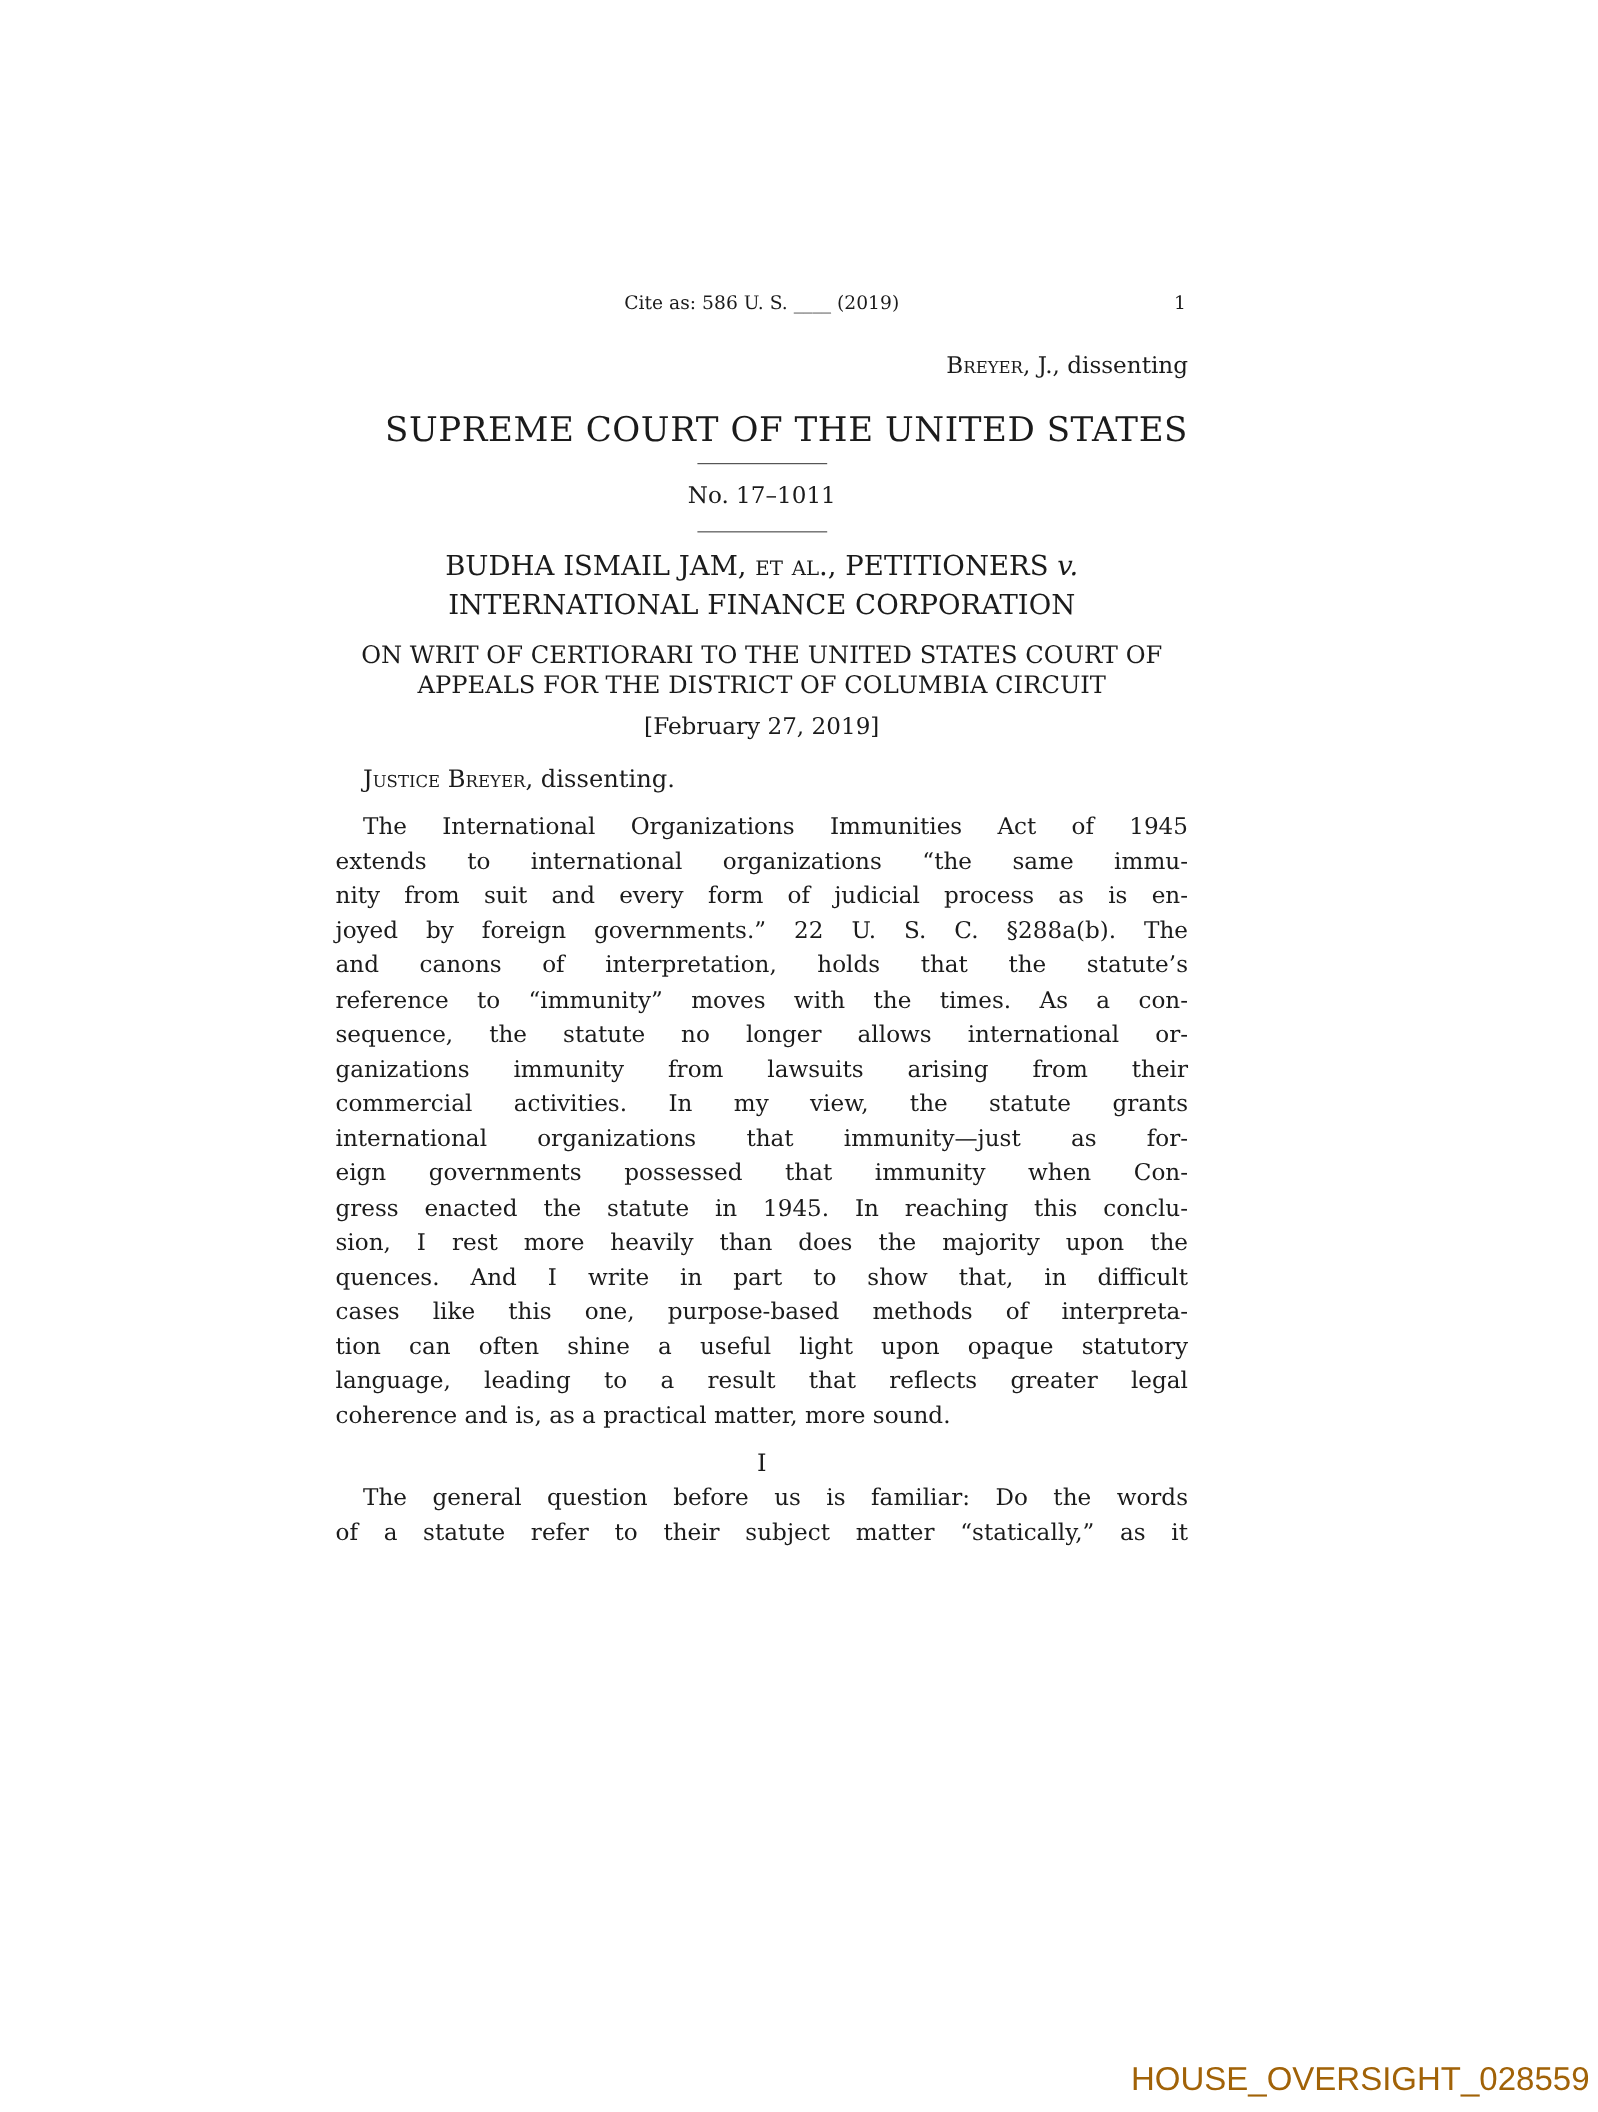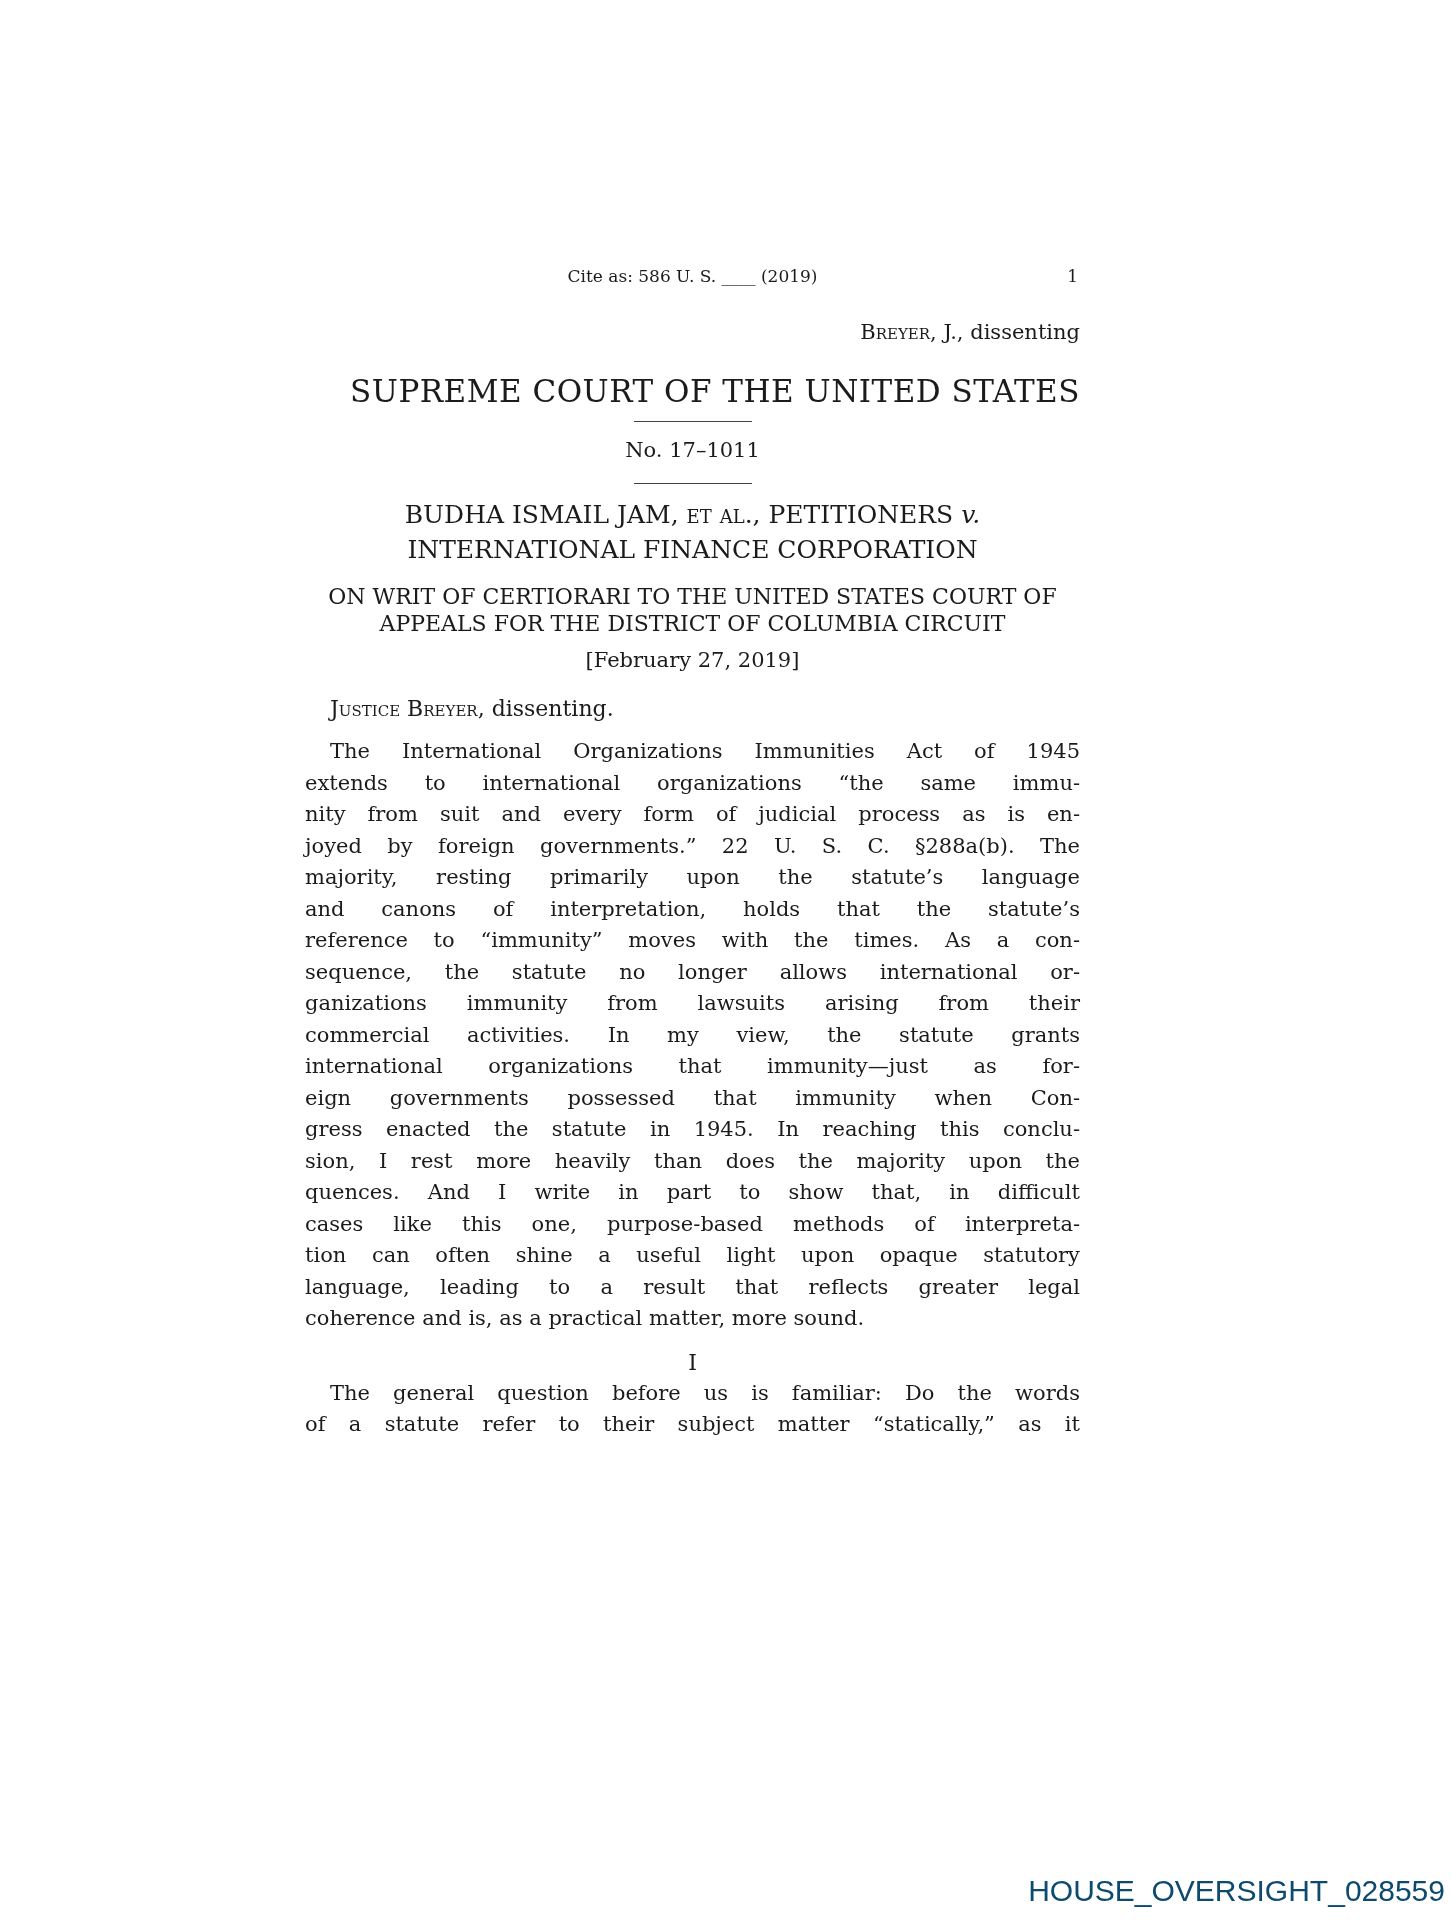--- a/index.html
+++ b/index.html
@@ -111,21 +111,21 @@
     line-height: 26px;
     text-align: center;
   }
   .bates-stamp {
     position: absolute;
     right: 8px;
     top: 1874px;
     font-family: "Liberation Sans", sans-serif;
     font-size: 30px;
     line-height: 34px;
-    color: #0c4a6e;
+    color: #a16207;
     white-space: nowrap;
   }
 </style>
 </head>
 <body>
 
 <div class="page">
   <div class="column">
 
     <div class="header-row">
@@ -155,21 +155,20 @@
 
     <div class="date-line">[February 27, 2019]</div>
 
     <div class="opinion-author"><span class="sc">Justice Breyer</span><span>, dissenting.</span></div>
 
     <div class="opinion-paragraph para-1">
         <div class="jline first">The International Organizations Immunities Act of 1945</div>
         <div class="jline">extends to international organizations “the same immu-</div>
         <div class="jline">nity from suit and every form of judicial process as is en-</div>
         <div class="jline">joyed by foreign governments.” 22 U. S. C. §288a(b). The</div>
-        <div class="jline">majority, resting primarily upon the statute’s language</div>
         <div class="jline">and canons of interpretation, holds that the statute’s</div>
         <div class="jline">reference to “immunity” moves with the times. As a con-</div>
         <div class="jline">sequence, the statute no longer allows international or-</div>
         <div class="jline">ganizations immunity from lawsuits arising from their</div>
         <div class="jline">commercial activities. In my view, the statute grants</div>
         <div class="jline">international organizations that immunity—just as for-</div>
         <div class="jline">eign governments possessed that immunity when Con-</div>
         <div class="jline">gress enacted the statute in 1945. In reaching this conclu-</div>
         <div class="jline">sion, I rest more heavily than does the majority upon the</div>
         <div class="jline">quences. And I write in part to show that, in difficult</div>

